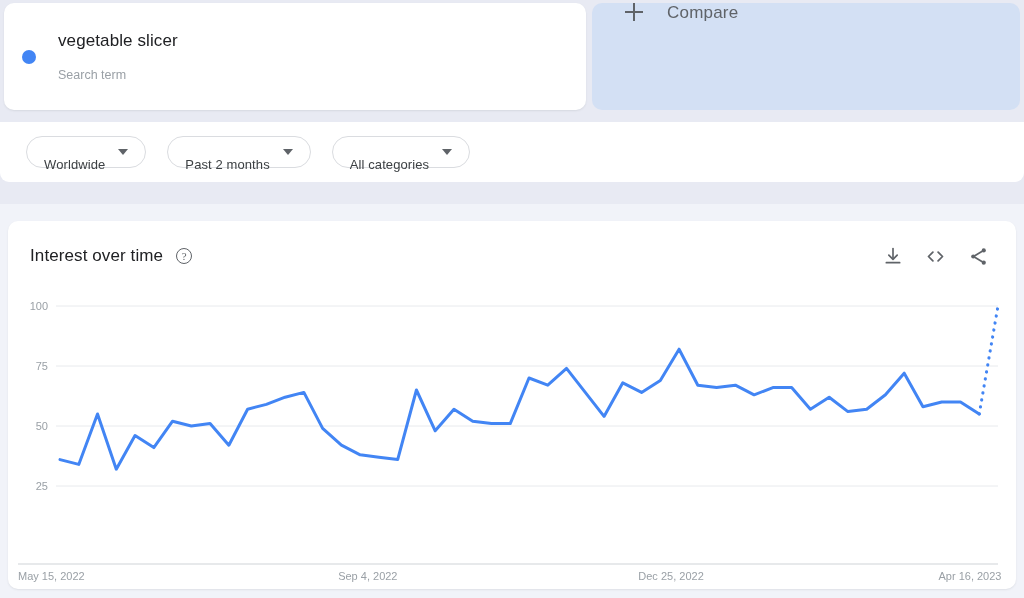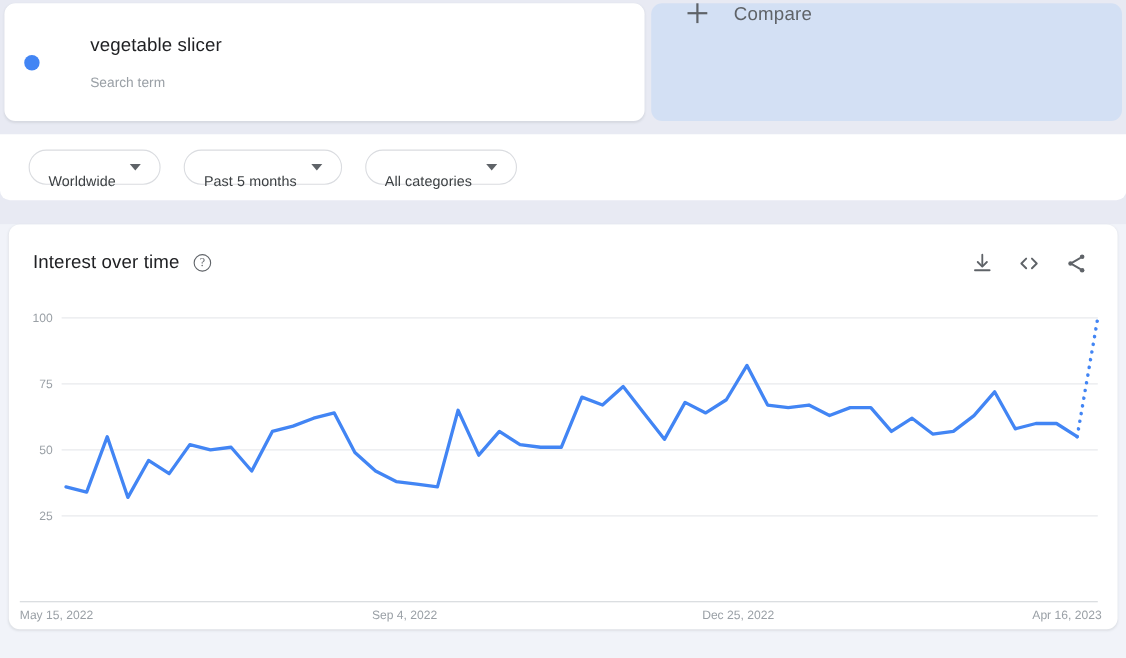--- a/index.html
+++ b/index.html
@@ -44,21 +44,20 @@
   .term-card {
     width: 582px;
     margin: 3px 3px 3px 4px;
     background: #ffffff;
     border-radius: 10px;
     display: flex;
     align-items: center;
     padding-left: 18px;
     box-sizing: border-box;
     box-shadow: 0 1px 2px rgba(60,64,67,.10);
-    gap: 24px;
   }
   .term-dot {
     width: 14px;
     height: 14px;
     border-radius: 50%;
     background: #4285f4;
     flex: 0 0 auto;
     margin-right: 22px;
   }
   .term-texts { display: flex; flex-direction: column; justify-content: center; }
@@ -140,21 +139,21 @@
     border-left: 5px solid transparent;
     border-right: 5px solid transparent;
     border-top: 6px solid #5f6368;
     margin-left: 13px;
   }
 
   
   .chart-card {
     position: absolute;
     left: 8px;
-    top: 204px;
+    top: 221px;
     width: 1008px;
     height: 368px;
     background: #ffffff;
     border-radius: 10px;
     box-shadow: 0 1px 2px rgba(60,64,67,.10);
     box-sizing: border-box;
   }
   .chart-head {
     position: absolute;
     left: 0; top: 0;
@@ -245,21 +244,21 @@
 </div>
 
 <div class="filters-bar">
 
   <div class="chip">
     <span class="chip-label">Worldwide</span>
     <span class="caret"></span>
   </div>
 
   <div class="chip">
-    <span class="chip-label">Past 5 months</span>
+    <span class="chip-label">Past 2 months</span>
     <span class="caret"></span>
   </div>
 
   <div class="chip">
     <span class="chip-label">All categories</span>
     <span class="caret"></span>
   </div>
 
 
 </div>

